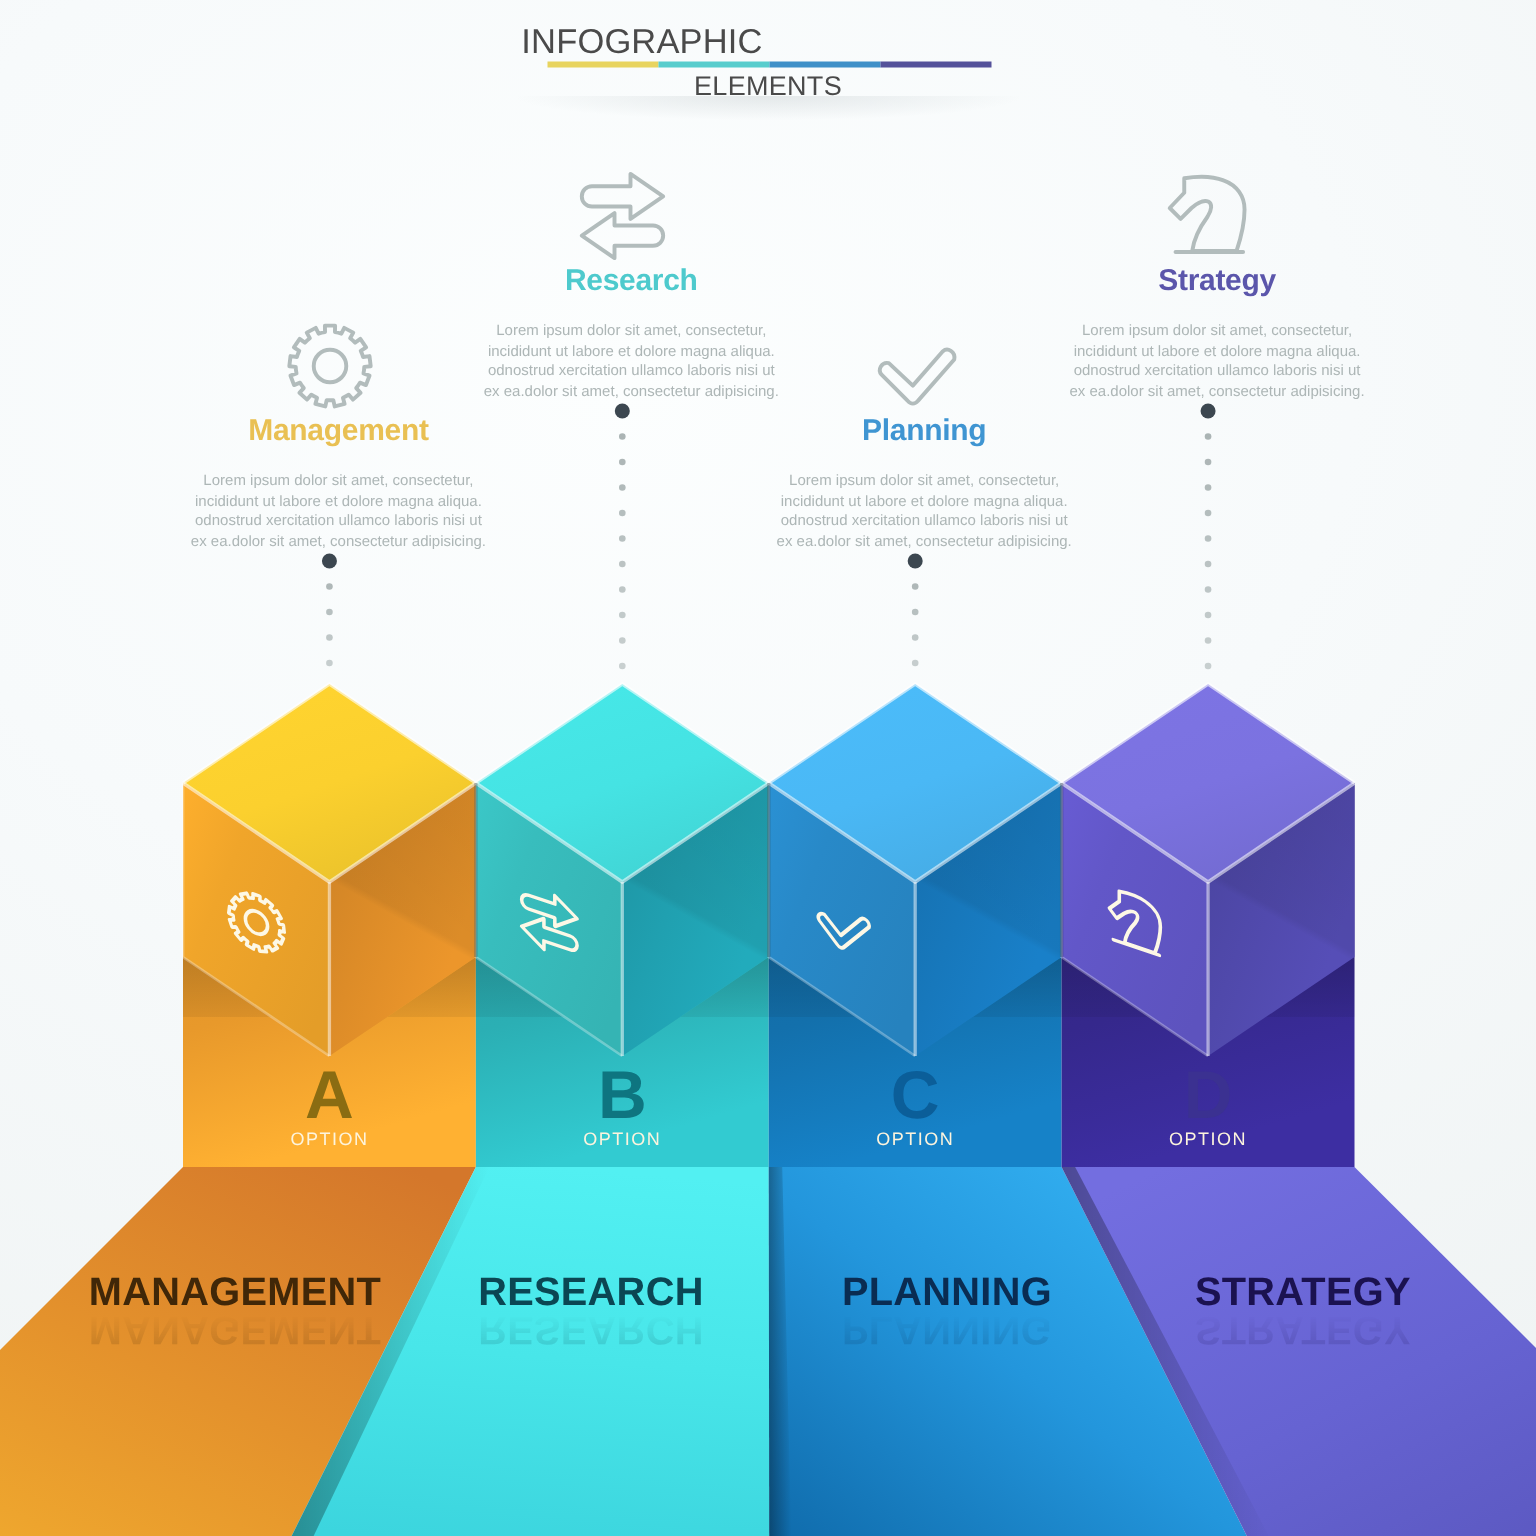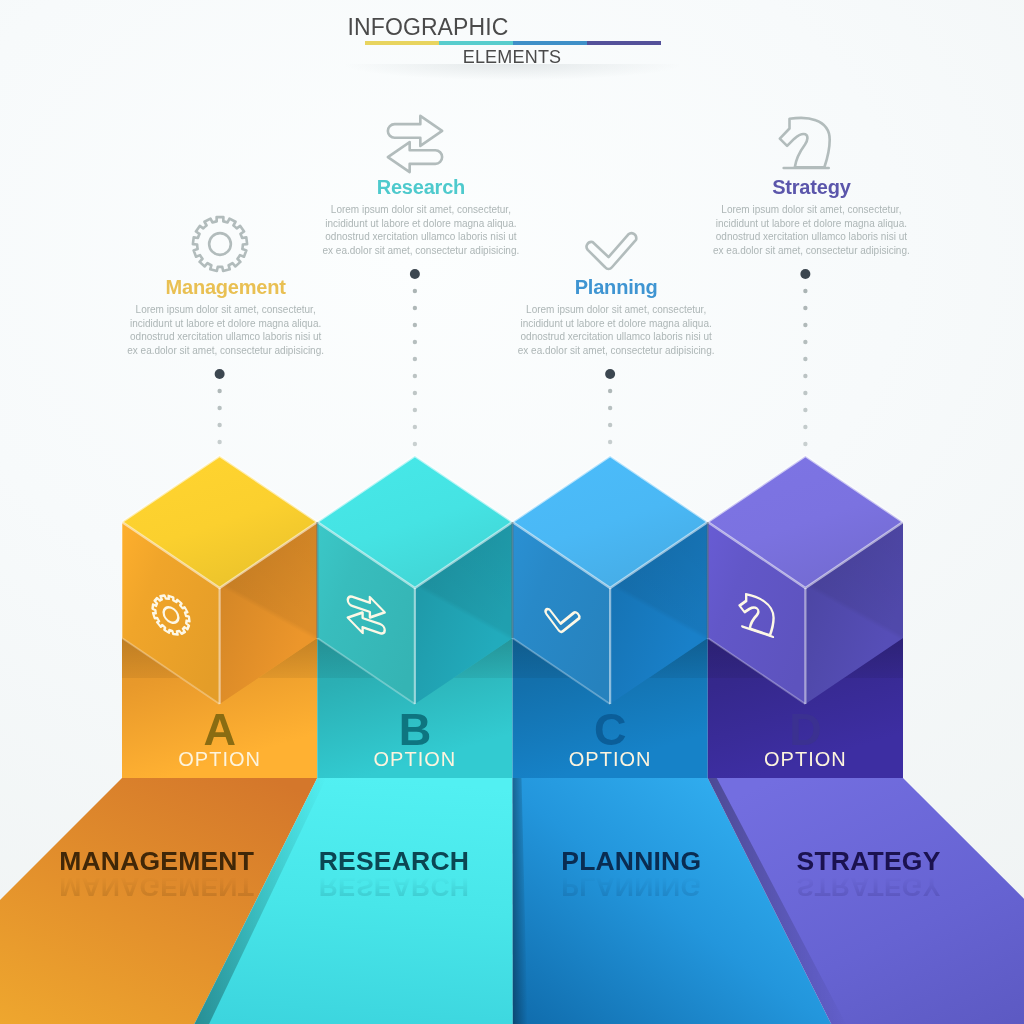--- a/index.html
+++ b/index.html
@@ -18,29 +18,29 @@
        position:absolute;left:0;top:47px;width:1024px;text-align:center;}
 
   .hdr-shadow{position:absolute;left:345px;top:64px;width:335px;height:16px;
       background:radial-gradient(ellipse at 50% 0%, rgba(120,135,140,.17), rgba(120,135,140,0) 72%);}
 
   
   .desc{position:absolute;width:252px;text-align:center;}
   .d-icon{height:62px;display:flex;align-items:center;justify-content:center;}
   .d-title{font-size:20px;font-weight:700;letter-spacing:-0.2px;line-height:22px;
       margin-top:1px;}
-  .d-body{font-size:10px;color:#adb6b6;margin-top:5px;}
+  .d-body{font-size:10px;color:#adb6b6;margin-top:16px;}
   .d-line{line-height:13.6px;white-space:nowrap;}
 
   
   #labels{position:absolute;left:0;top:0;width:1024px;height:1024px;}
   .letter{position:absolute;top:707px;width:120px;text-align:center;
       font-size:45px;font-weight:700;line-height:45px;}
   .optlabel{position:absolute;top:748px;width:120px;text-align:center;
-      font-size:20px;letter-spacing:1px;color:#fdf4dd;line-height:22px;}
+      font-size:12px;letter-spacing:1px;color:#fdf4dd;line-height:22px;}
   .banner{position:absolute;text-align:center;font-size:26.5px;font-weight:700;
       letter-spacing:.2px;line-height:26px;}
   .banner-refl{opacity:.17;transform:scaleY(-1);
       -webkit-mask-image:linear-gradient(to top, transparent 10%, #000 95%);
       mask-image:linear-gradient(to top, transparent 10%, #000 95%);}
 </style>
 </head>
 <body>
 
 <div id="stage">

